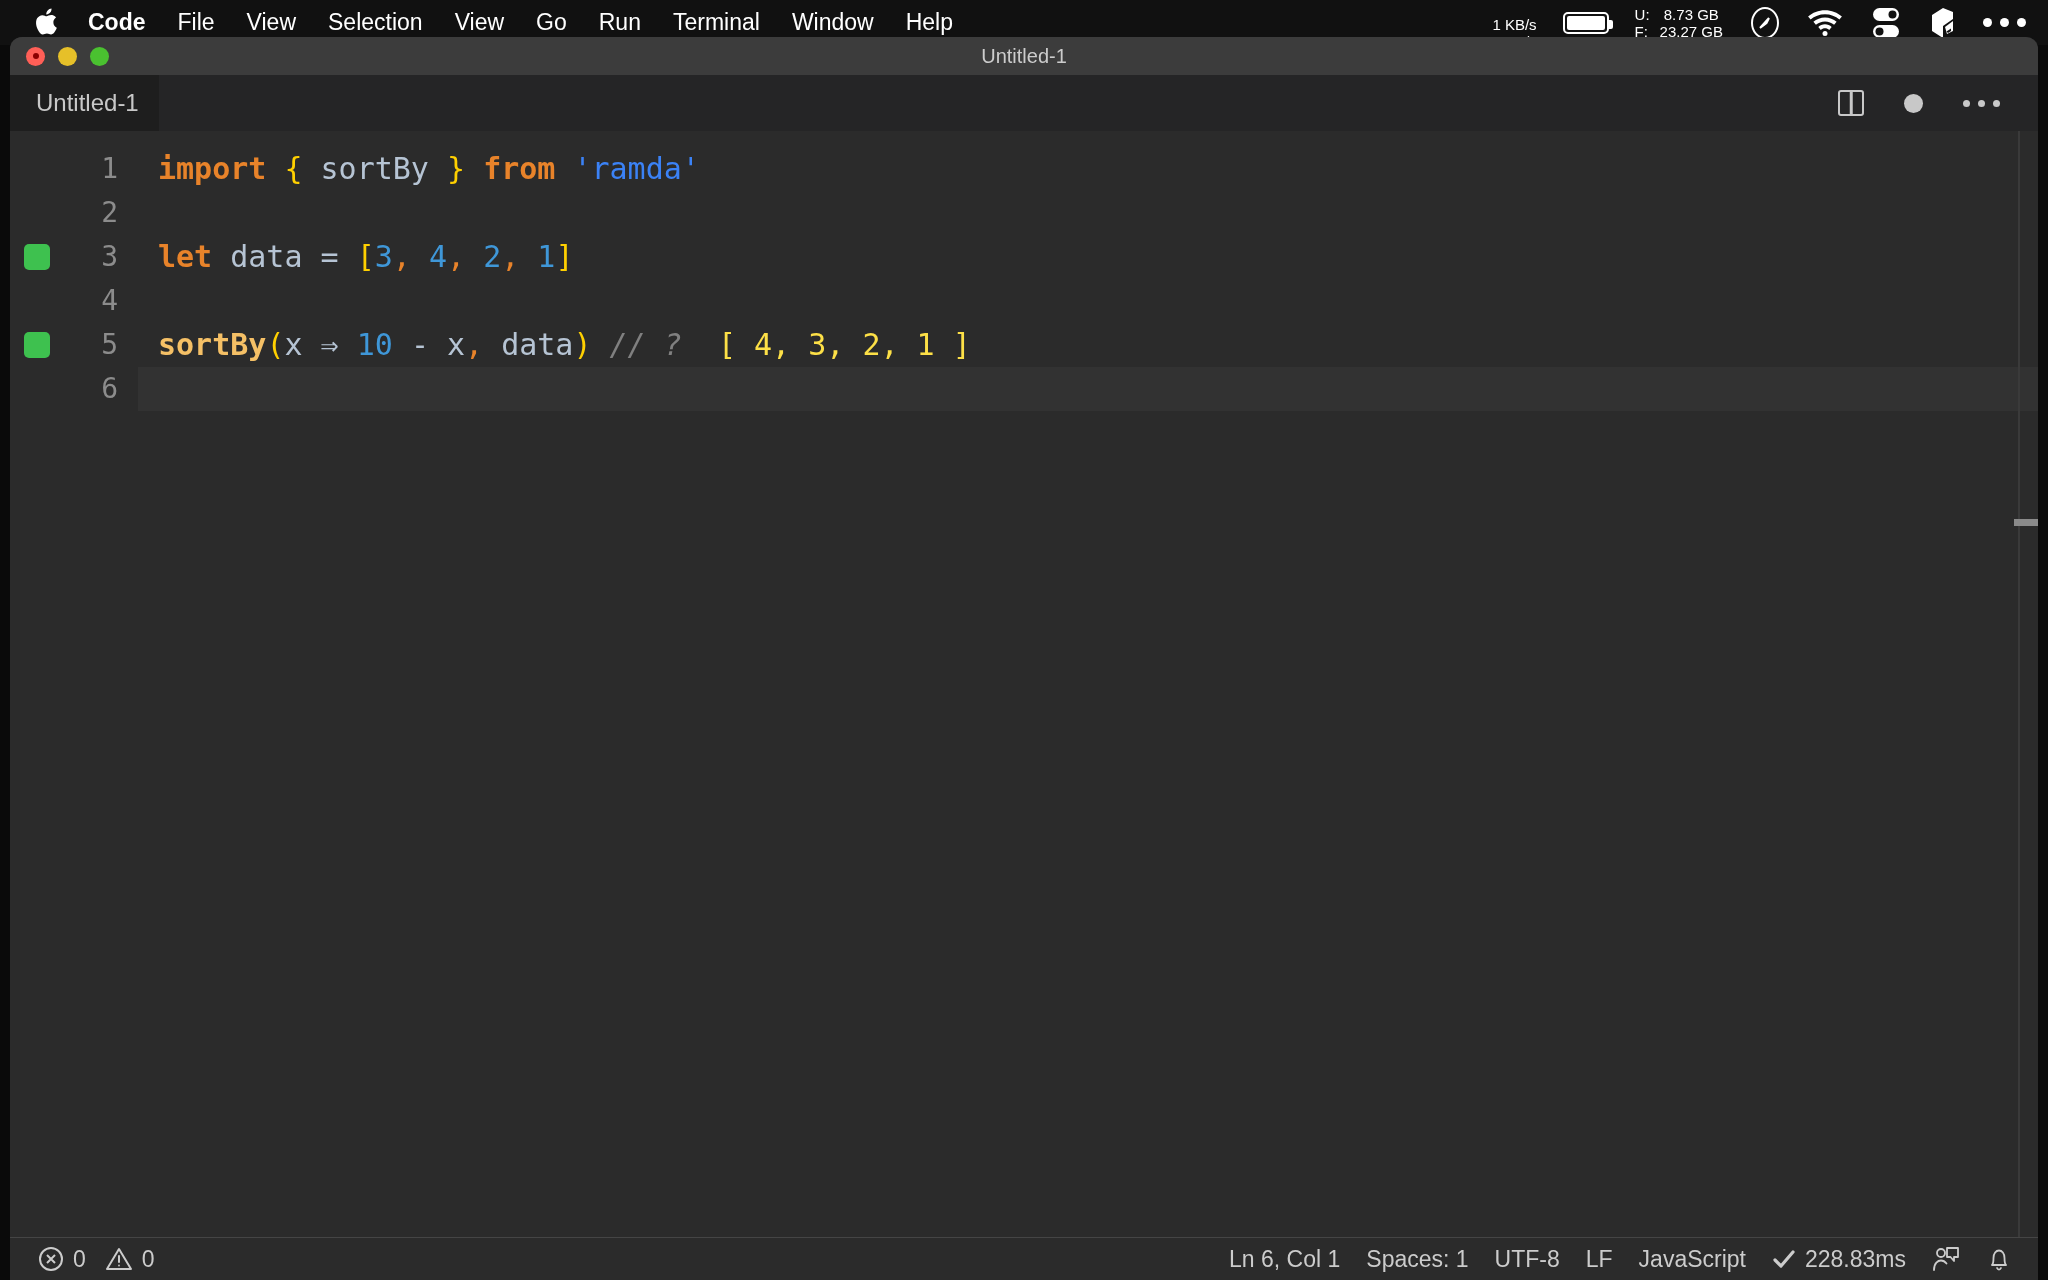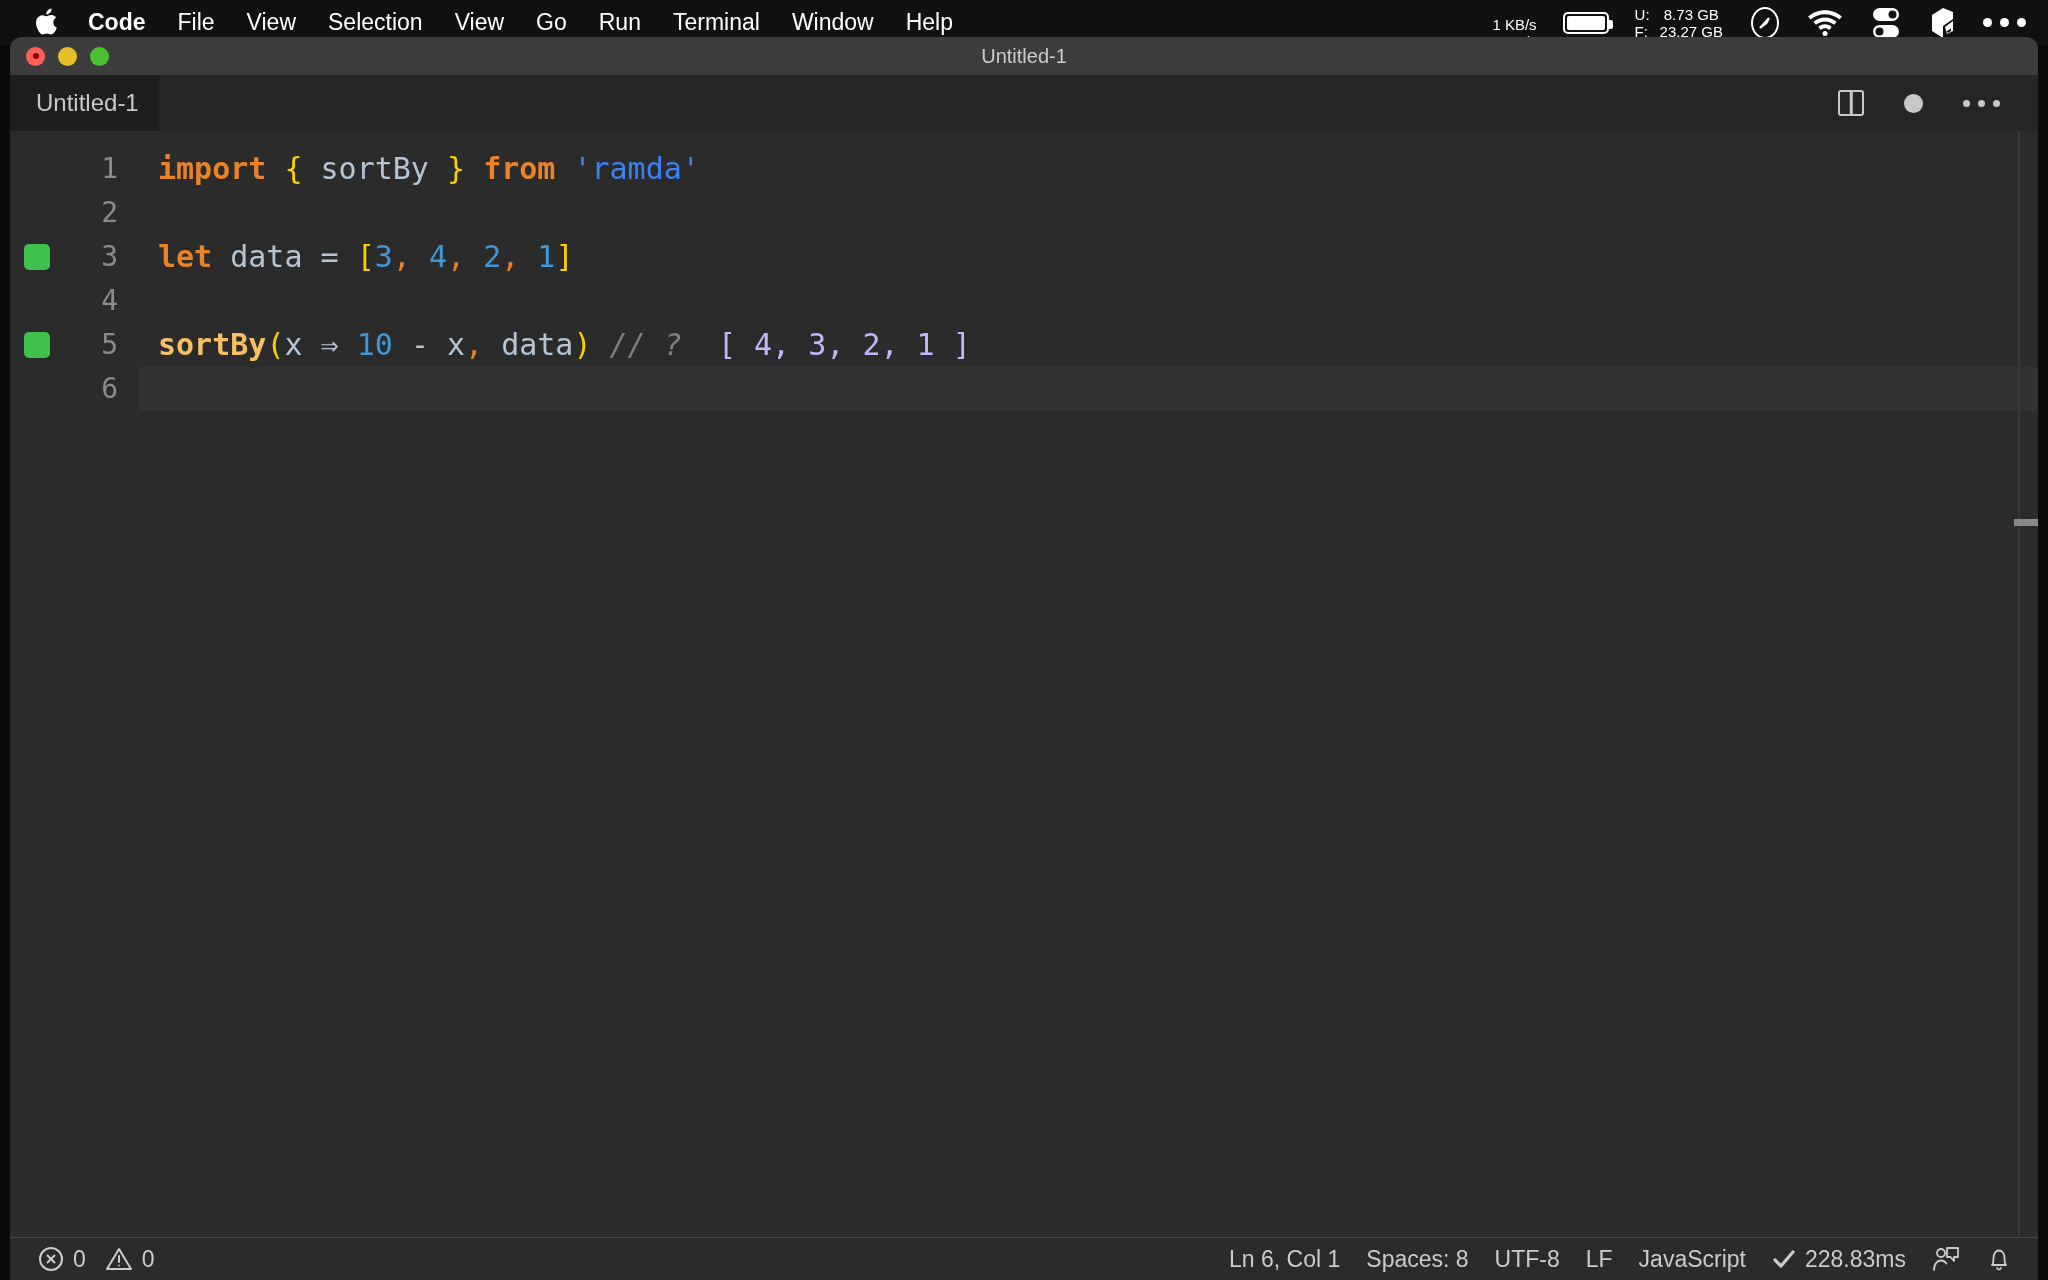--- a/index.html
+++ b/index.html
@@ -142,21 +142,21 @@
   .t-kw       { color:#e8832a; font-weight:bold; }
   .t-brace    { color:#ffd000; }
   .t-var      { color:#b6c4d4; }
   .t-str      { color:#3b82f6; }
   .t-num      { color:#3f97d8; }
   .t-op       { color:#b6c4d4; }
   .t-comma    { color:#e8832a; }
   .t-fn       { color:#f5c066; font-weight:bold; }
   .t-paren    { color:#ffd000; }
   .t-comment  { color:#808080; font-style:italic; }
-  .t-result   { color:#c4b5fd; }
+  .t-result   { color:#fde047; }
   .t-plain    { color:#b6c4d4; }
 
   .scroll-mark {
     position:absolute; right:0; top:388px;
     width:24px; height:7px; background:#8a8a8a;
   }
   .scroll-track {
     position:absolute; right:18px; top:0; bottom:0; width:2px;
     background:#3a3a3a;
   }
@@ -336,21 +336,21 @@
               <path d="M14 3 L26 23 L2 23 Z" stroke-linejoin="round"></path>
               <path d="M14 10 L14 16" stroke-linecap="round"></path>
               <circle cx="14" cy="19.5" r="0.9" fill="#cccccc" stroke="none"></circle>
             </svg>
           </span>
           <span>0</span>
         </div>
       </div>
       <div class="sb-right">
         <div class="sb-item">Ln 6, Col 1</div>
-        <div class="sb-item">Spaces: 8</div>
+        <div class="sb-item">Spaces: 1</div>
         <div class="sb-item">UTF-8</div>
         <div class="sb-item">LF</div>
         <div class="sb-item">JavaScript</div>
         <div class="sb-item">
           <span class="sb-icon">
             <svg width="24" height="22" viewBox="0 0 24 22" fill="none" stroke="#cccccc" stroke-width="3.2" stroke-linecap="round" stroke-linejoin="round">
               <path d="M3 12 L9 18 L21 4"></path>
             </svg>
           </span>
           <span>228.83ms</span>

